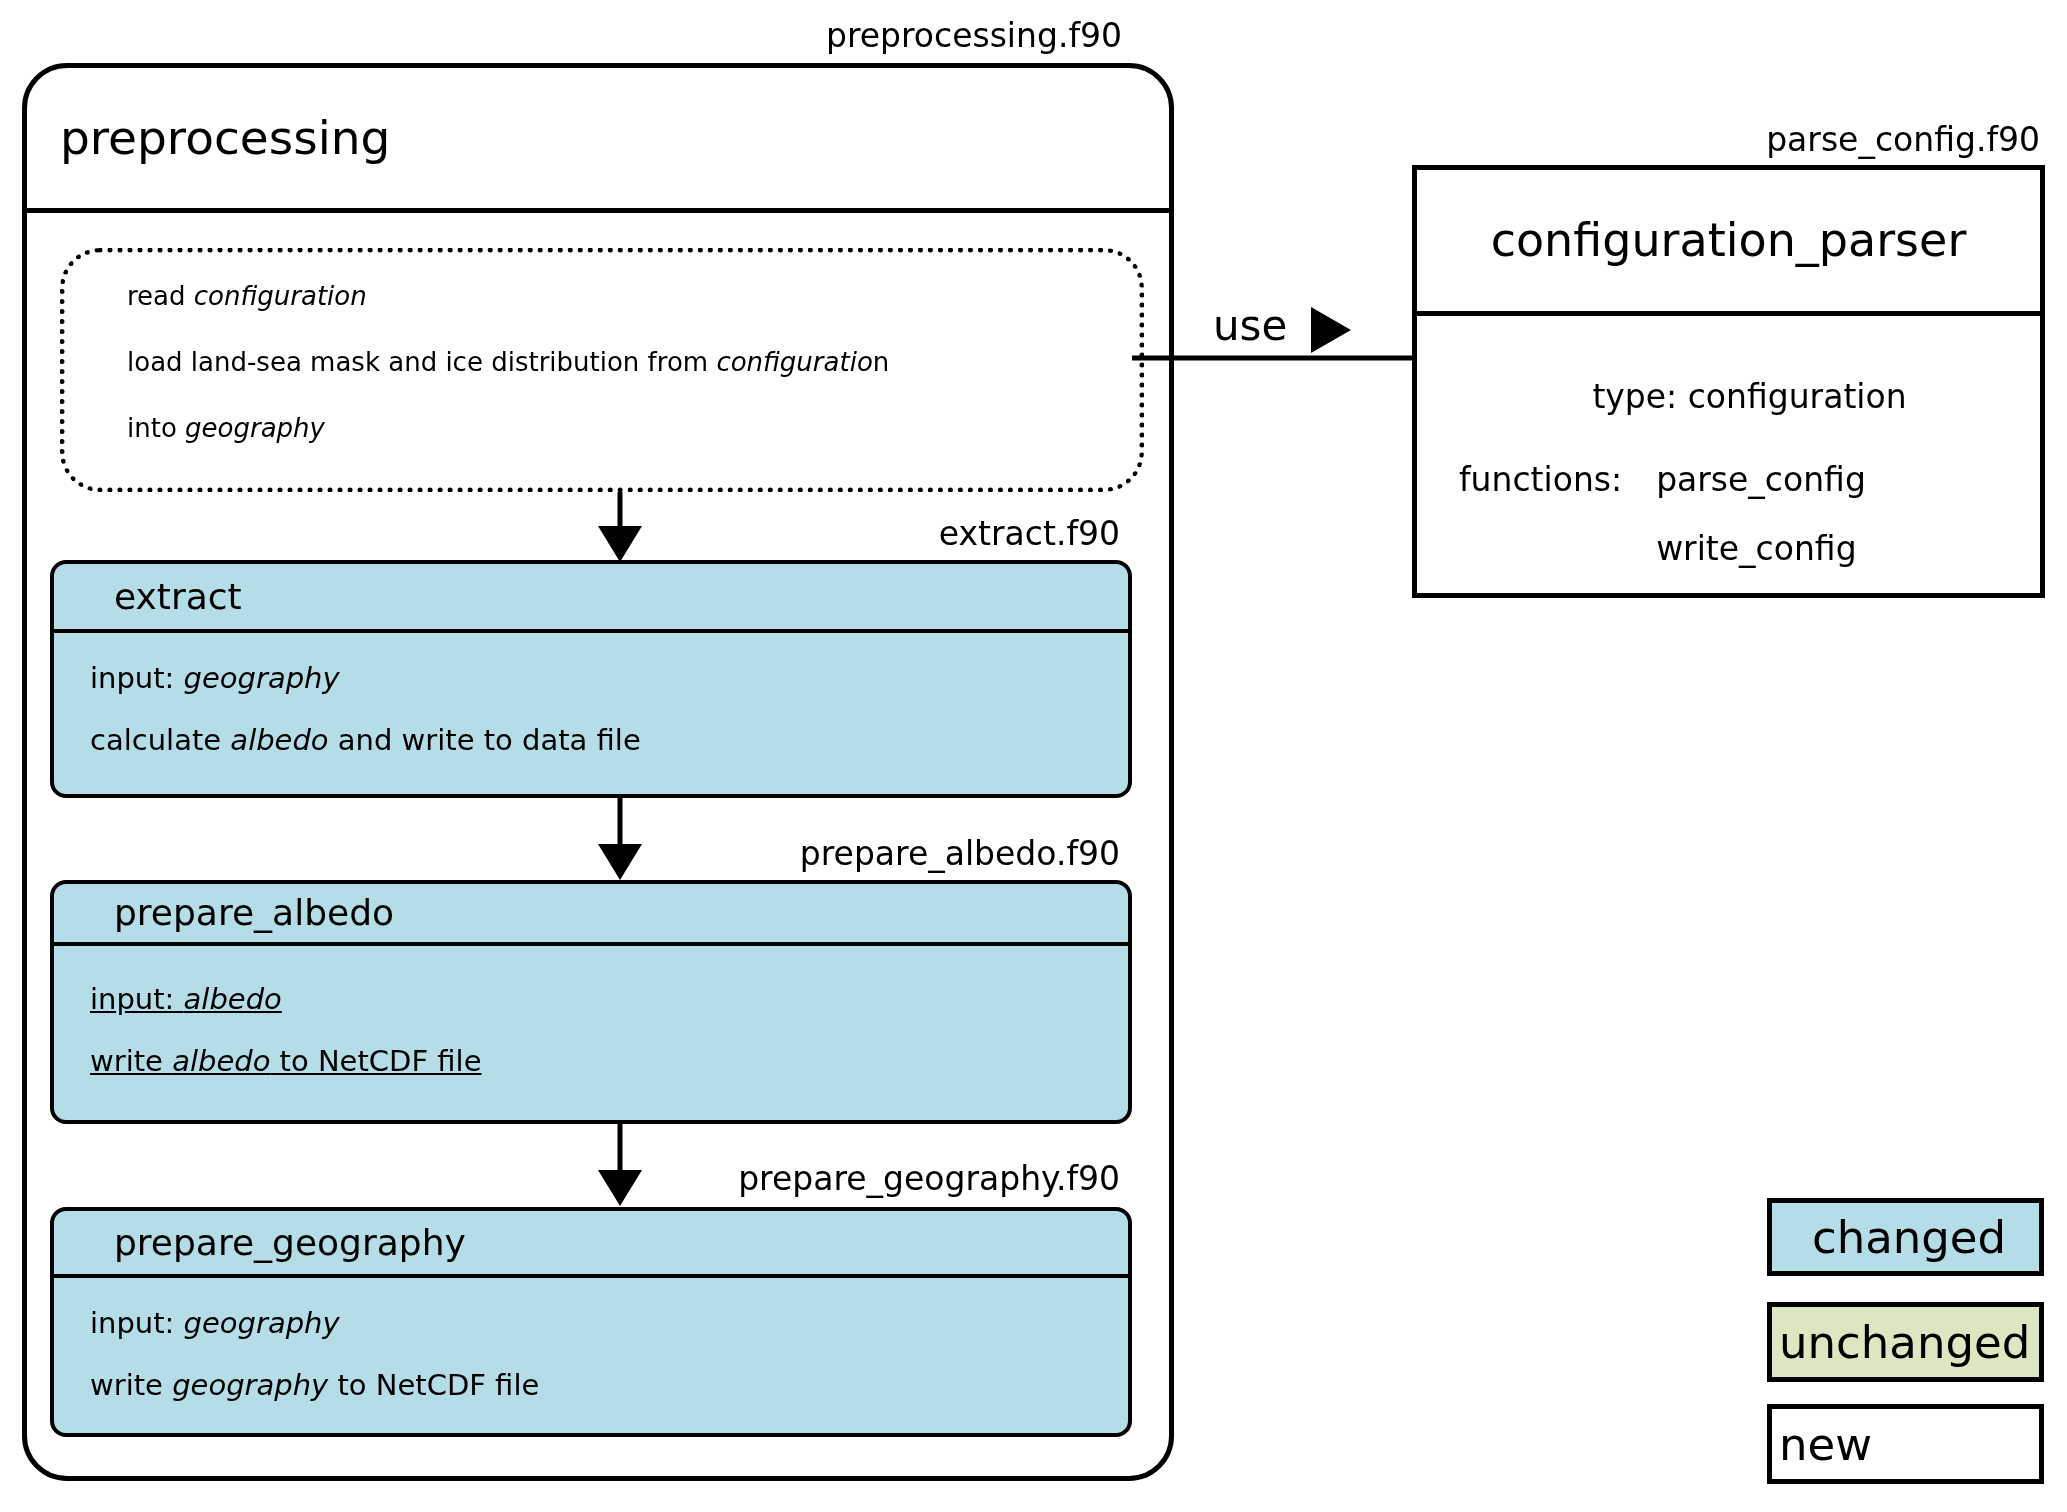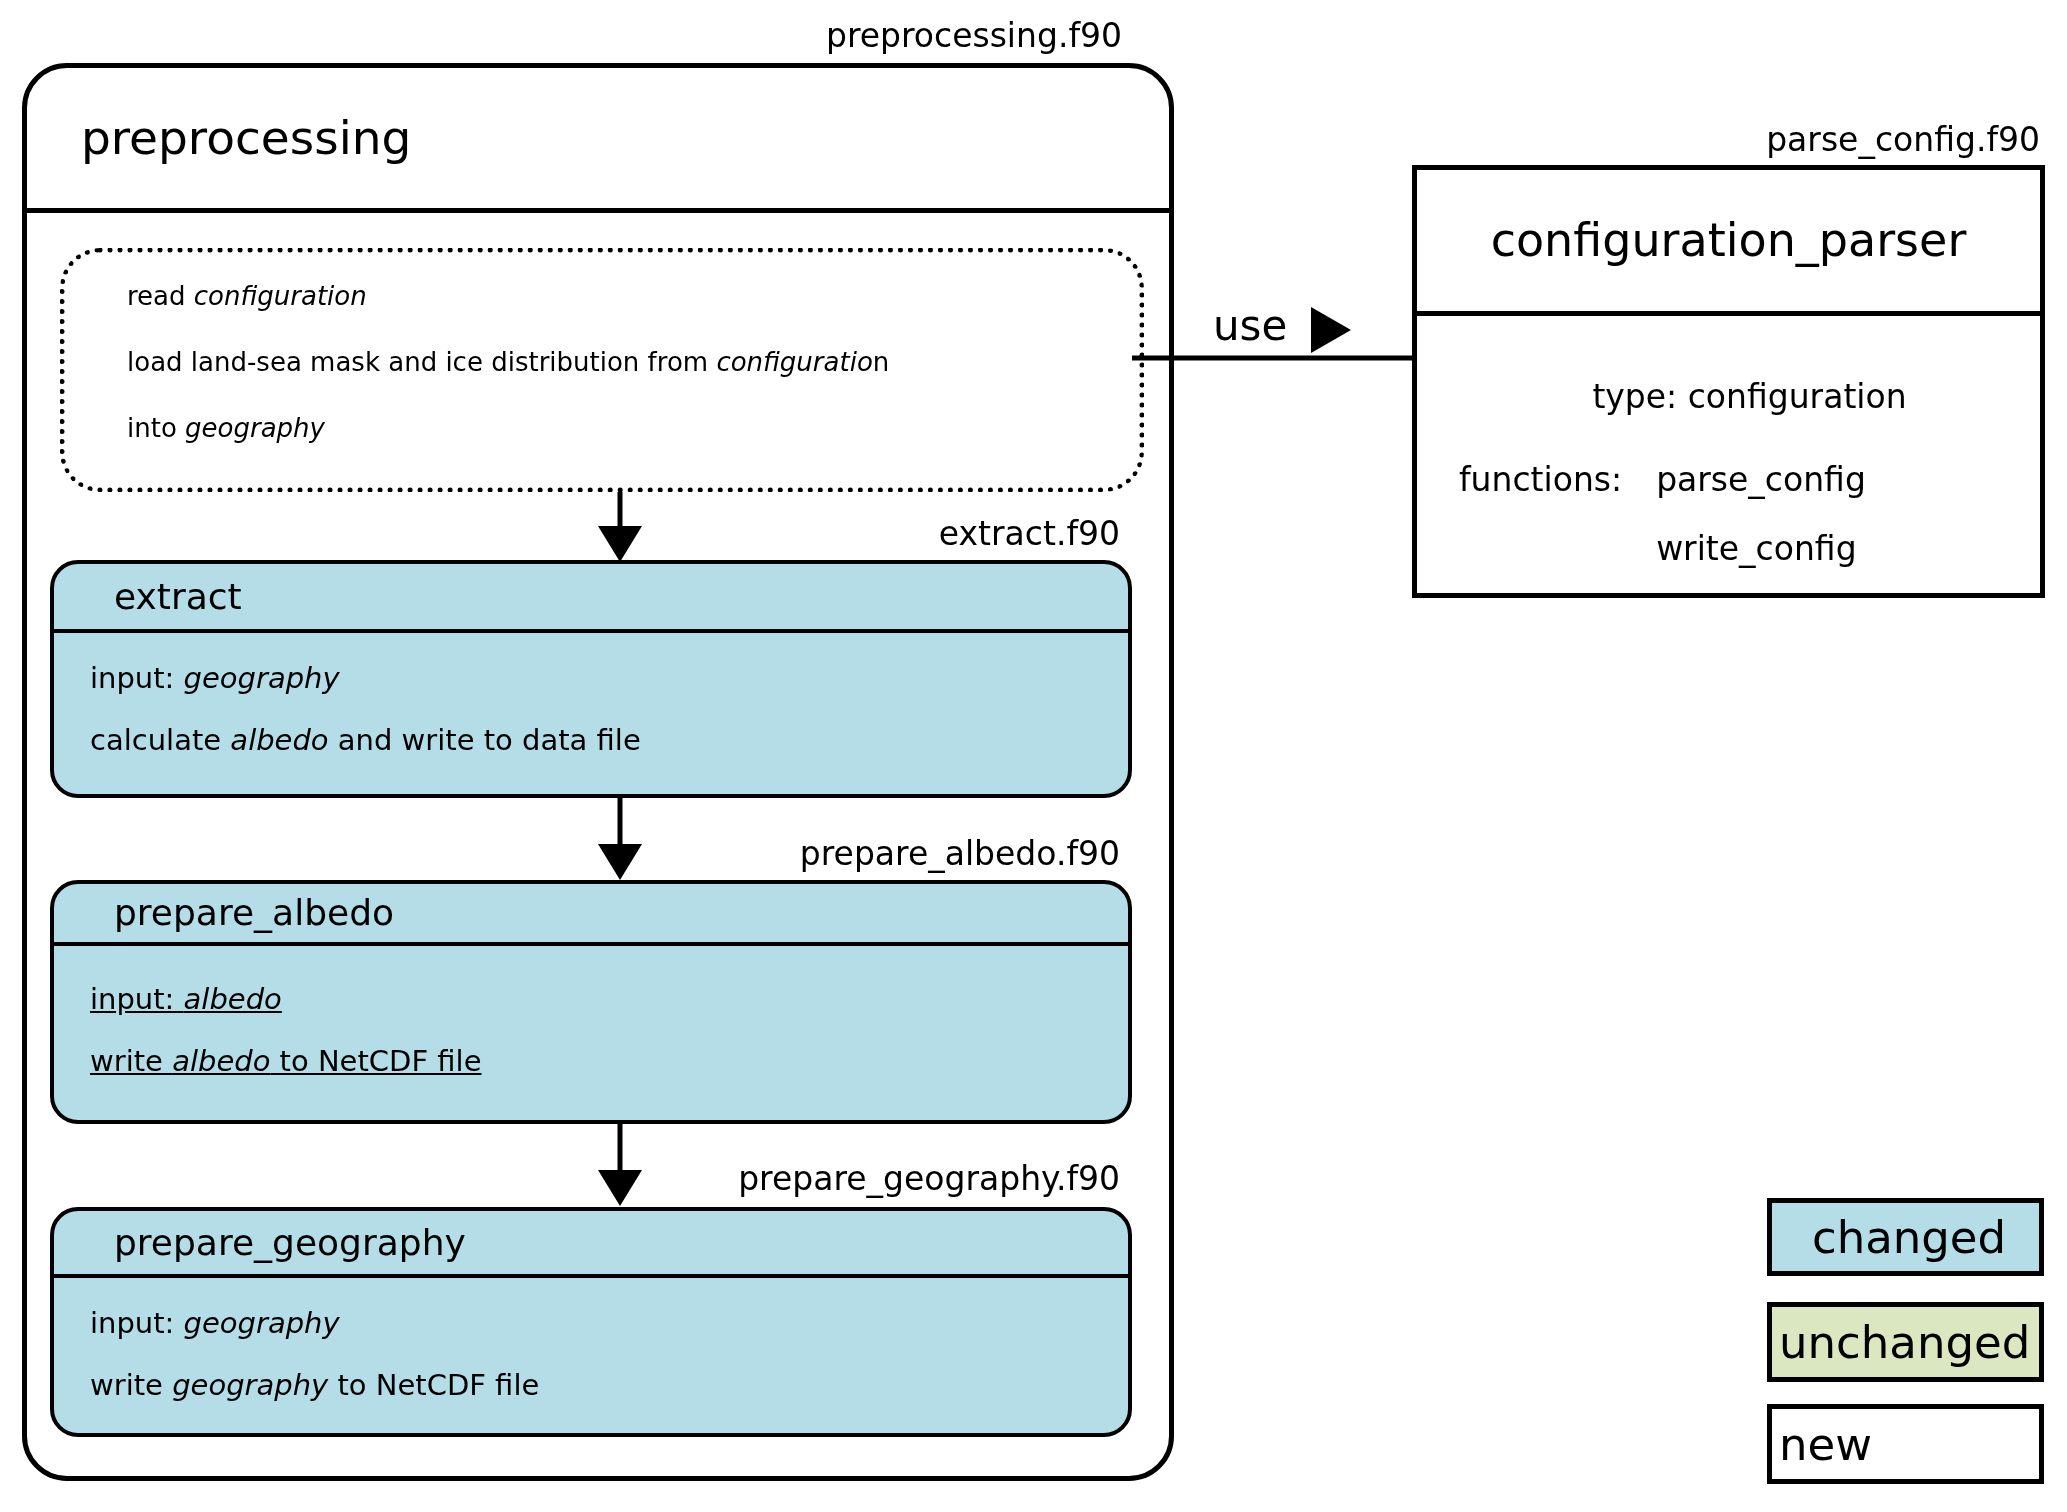--- a/index.html
+++ b/index.html
@@ -13,32 +13,32 @@
   #canvas{
     position:relative;width:2067px;height:1512px;background:var(--bg);
     font-family:"DejaVu Sans","Liberation Sans",sans-serif;color:#000;overflow:hidden;
   }
   #connectors{position:absolute;left:0;top:0;width:2067px;height:1512px;pointer-events:none;}
   .file-label{position:absolute;font-size:33px;line-height:40px;white-space:nowrap;color:#000;}
   .outer-box{
     position:absolute;left:22px;top:63px;width:1152px;height:1418px;
     border:5px solid var(--border);border-radius:45px;background:transparent;box-sizing:border-box;
   }
-  .outer-header{height:140px;border-bottom:5px solid var(--border);padding-left:21px;}
+  .outer-header{height:140px;border-bottom:5px solid var(--border);}
   .outer-title{display:block;padding-left:33px;font-size:47px;line-height:140px;}
   .dashed-box{
     position:absolute;left:60px;top:248px;width:1084px;height:244px;box-sizing:border-box;
     border:5px dotted var(--border);border-radius:40px;background:transparent;
     padding:10px 0 0 62px;font-size:26px;line-height:66px;
   }
   .tline{white-space:pre;}
   .it{font-style:italic;}
   .module{
     position:absolute;left:50px;width:1082px;box-sizing:border-box;
-    border:4px solid var(--border);border-radius:28px;background:var(--changed-fill);
+    border:4px solid var(--border);border-radius:16px;background:var(--changed-fill);
   }
   .module-header{border-bottom:4px solid var(--border);}
   .module-title{display:block;padding-left:60px;font-size:36px;}
   .module-body{padding-left:36px;font-size:29px;line-height:62px;}
   #mod-extract{top:560px;height:238px;}
   #mod-extract .module-header{height:65px;}
   #mod-extract .module-title{line-height:65px;}
   #mod-extract .module-body{padding-top:14px;}
   #mod-prepare-albedo{top:880px;height:244px;}
   #mod-prepare-albedo .module-header{height:58px;}

